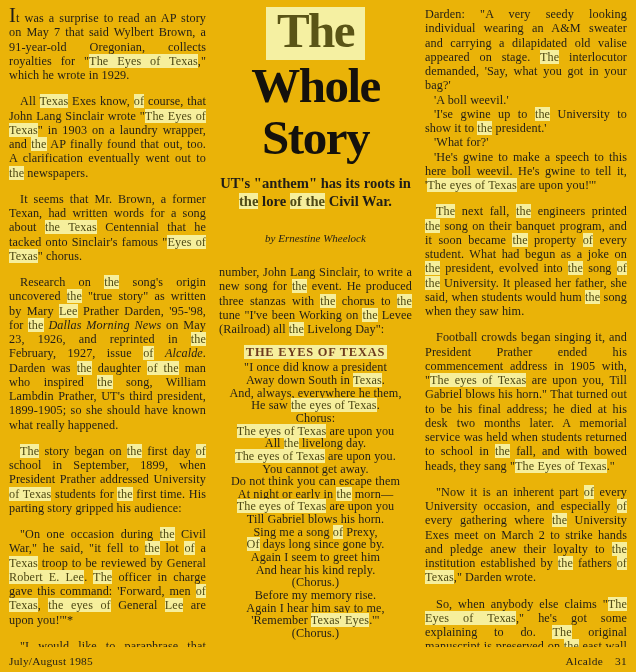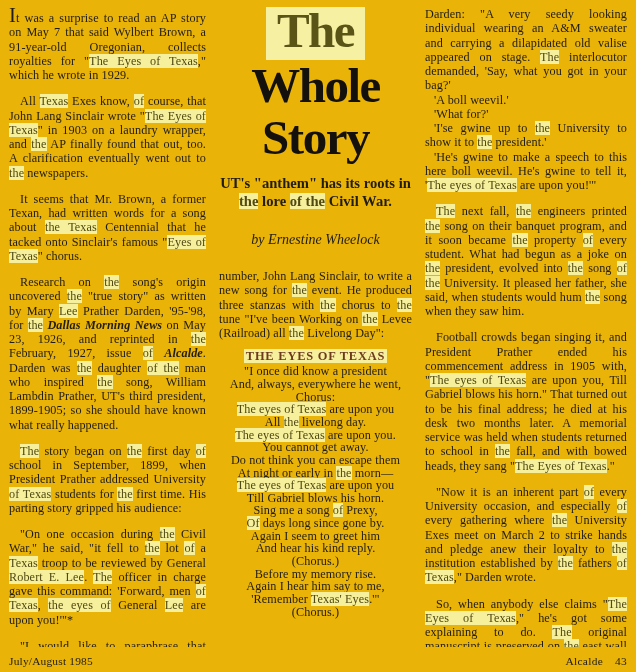--- a/index.html
+++ b/index.html
@@ -32,21 +32,21 @@
   }
   .p-ind{text-indent:11px;margin-top:12px;}
   .p-dlg{text-indent:9px;}
   .p-first::first-letter{
     font-size:1.7em;
     line-height:0.85;
     font-weight:500;
   }
   
   .hl{background:#f6ef9c;color:#4f4914;}
-  .it{font-style:italic;font-weight:bold;}
+  .it{font-style:italic;}
   
   .title-block{margin-top:-2px;text-align:center;}
   .title-line{
     font-size:49px;
     line-height:52px;
     font-weight:bold;
     letter-spacing:-1.5px;
     color:#14110c;
   }
   .title-hl{
@@ -59,21 +59,21 @@
     margin-top:11px;
     text-align:center;
     font-weight:bold;
     font-size:14.6px;
     line-height:17.5px;
   }
   .byline{
     margin:22px 0 21px 0;
     text-align:center;
     font-style:italic;
-    font-size:14px;
+    font-size:11px;
   }
   .song-title{
     text-align:center;
     margin:9px 0 1px 0;
     font-size:12.4px;
     font-weight:bold;
     letter-spacing:0.8px;
   }
   .song-title .song-hl{
     background:#f6ef9c;
@@ -132,21 +132,23 @@
         <div class="title-line"><span class="title-hl">The</span></div>
         <div class="title-line">Whole</div>
         <div class="title-line">Story</div>
       </div>
       <div class="subtitle">UT's "anthem" has its roots in <span class="hl">the</span> lore <span class="hl">of the</span> Civil War.</div>
       <div class="byline">by Ernestine Wheelock</div>
       <p class="p">number, John Lang Sinclair, to write a new song for <span class="hl">the</span> event. He produced three stanzas with <span class="hl">the</span> chorus to <span class="hl">the</span> tune "I've been Working on <span class="hl">the</span> Levee (Railroad) all <span class="hl">the</span> Livelong Day":</p>
       <div class="song-title"><span class="song-hl">THE EYES OF TEXAS</span></div>
       <div class="lyrics">
           <div class="lyric-line">"I once did know a president</div>
-          <div class="lyric-line">And, always, everywhere he went,</div>
+          <div class="lyric-line">Away down South in <span class="hl">Texas</span>.</div>
+          <div class="lyric-line">And, always, everywhere he them,</div>
+          <div class="lyric-line">He saw <span class="hl">the eyes of Texas</span>.</div>
           <div class="lyric-line">Chorus:</div>
           <div class="lyric-line"><span class="hl">The eyes of Texas</span> are upon you</div>
           <div class="lyric-line">All <span class="hl">the</span> livelong day.</div>
           <div class="lyric-line"><span class="hl">The eyes of Texas</span> are upon you.</div>
           <div class="lyric-line">You cannot get away.</div>
           <div class="lyric-line">Do not think you can escape them</div>
           <div class="lyric-line">At night or early in <span class="hl">the</span> morn—</div>
           <div class="lyric-line"><span class="hl">The eyes of Texas</span> are upon you</div>
           <div class="lyric-line">Till Gabriel blows his horn.</div>
           <div class="lyric-line">Sing me a song <span class="hl">of</span> Prexy,</div>
@@ -159,30 +161,30 @@
           <div class="lyric-line">'Remember <span class="hl">Texas' Eyes</span>.'"</div>
           <div class="lyric-line">(Chorus.)</div>
         </div>
 
     </div>
 
     <div class="col">
       <div>
           <p class="p">Darden: "A very seedy looking individual wearing an A&amp;M sweater and carrying a dilapidated old valise appeared on stage. <span class="hl">The</span> interlocutor demanded, 'Say, what you got in your bag?'</p>
           <p class="p p-dlg">'A boll weevil.'</p>
+          <p class="p p-dlg">'I'se gwine up to <span class="hl">the</span> University to show it to <span class="hl">the</span> president.'</p>
           <p class="p p-dlg">'What for?'</p>
-          <p class="p p-dlg">'I'se gwine up to <span class="hl">the</span> University to show it to <span class="hl">the</span> president.'</p>
           <p class="p p-dlg">'He's gwine to make a speech to this here boll weevil. He's gwine to tell it, '<span class="hl">The eyes of Texas</span> are upon you!'"</p>
           <p class="p p-ind"><span class="hl">The</span> next fall, <span class="hl">the</span> engineers printed <span class="hl">the</span> song on their banquet program, and it soon became <span class="hl">the</span> property <span class="hl">of</span> every student. What had begun as a joke on <span class="hl">the</span> president, evolved into <span class="hl">the</span> song <span class="hl">of</span> <span class="hl">the</span> University. It pleased her father, she said, when students would hum <span class="hl">the</span> song when they saw him.</p>
           <p class="p p-ind">Football crowds began singing it, and President Prather ended his commencement address in 1905 with, "<span class="hl">The eyes of Texas</span> are upon you, Till Gabriel blows his horn." That turned out to be his final address; he died at his desk two months later. A memorial service was held when students returned to school in <span class="hl">the</span> fall, and with bowed heads, they sang "<span class="hl">The Eyes of Texas</span>."</p>
           <p class="p p-ind">"Now it is an inherent part <span class="hl">of</span> every University occasion, and especially <span class="hl">of</span> every gathering where <span class="hl">the</span> University Exes meet on March 2 to strike hands and pledge anew their loyalty to <span class="hl">the</span> institution established by <span class="hl">the</span> fathers <span class="hl">of Texas</span>," Darden wrote.</p>
           <p class="p p-ind p-end">So, when anybody else claims "<span class="hl">The Eyes of Texas</span>," he's got some explaining to do. <span class="hl">The</span> original manuscript is preserved on <span class="hl">the</span> east wall in <span class="hl">the</span> main lounge <span class="hl">of the</span> Alumni Center.<span class="endmark">A</span></p>
         </div>
 
     </div>
 
   </div>
 
   <div class="footer">
     <span class="footer-left">July/August 1985</span>
-    <span class="footer-right"><span>Alcalde</span><span class="pgnum">43</span></span>
+    <span class="footer-right"><span>Alcalde</span><span class="pgnum">31</span></span>
   </div>
 </div>
 
 </body></html>

